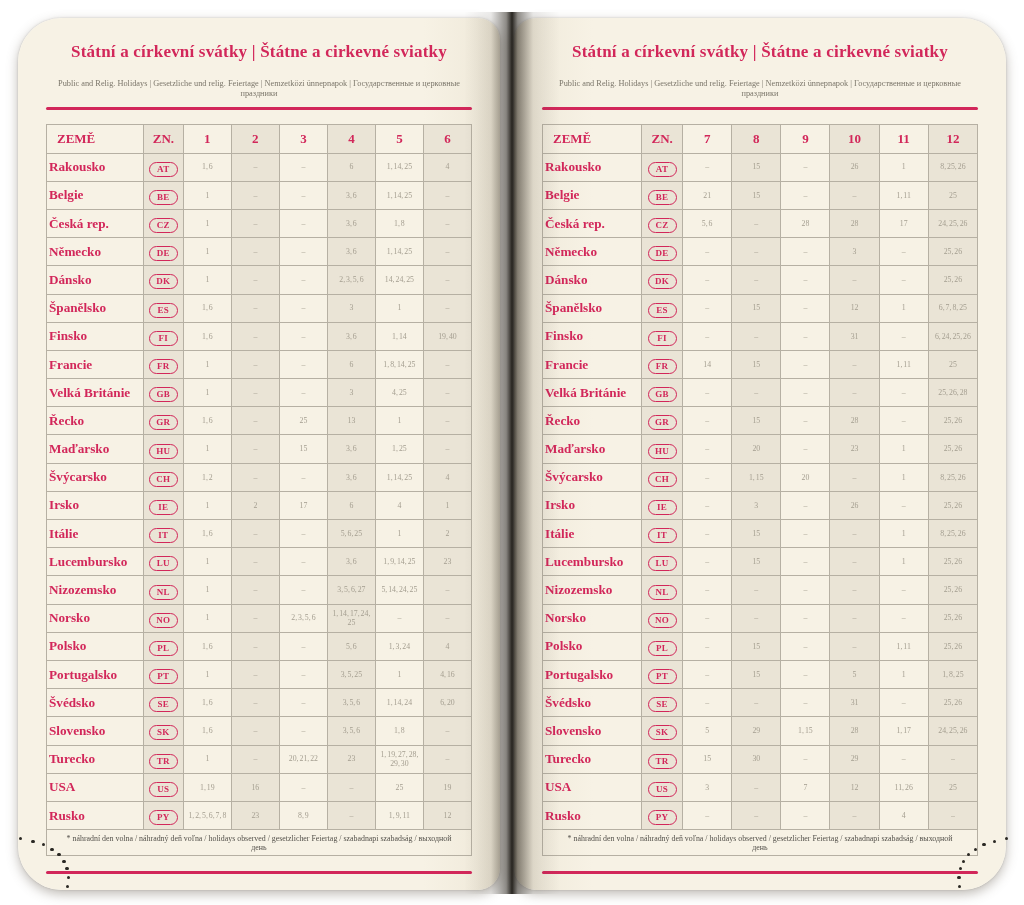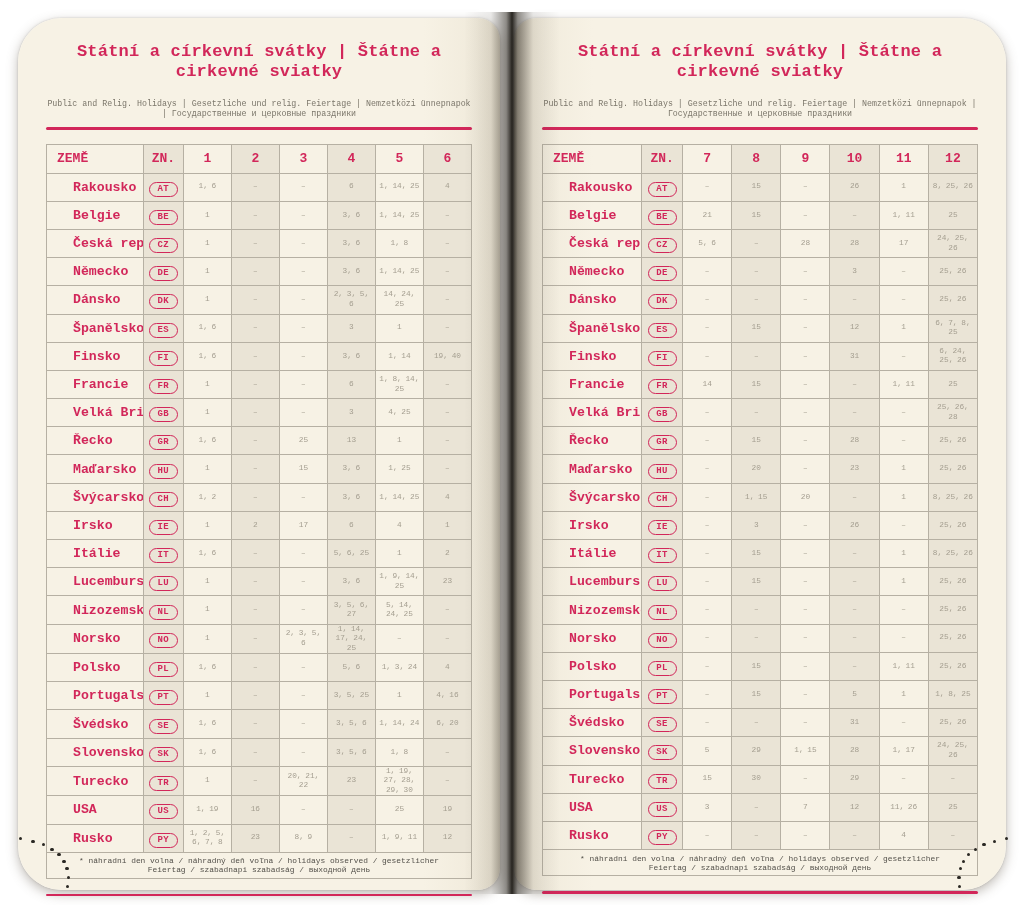--- a/index.html
+++ b/index.html
@@ -1,19 +1,19 @@
 <!DOCTYPE html>
 <html><head>
 <meta charset="utf-8">
 <style>
   html,body{margin:0;padding:0;background:#ffffff;}
   .spread{
     position:relative;width:1024px;height:905px;overflow:hidden;
     background:#ffffff;
-    font-family:Liberation Mono, monospace;
+    font-family:Liberation Serif, serif;
   }
   .page{
     position:absolute;top:18px;height:872px;z-index:1;
     background:#f6f1e3;
     box-shadow:0 4px 12px rgba(110,102,88,0.45), 0 0 2px rgba(110,102,88,0.35);
   }
   .page.left{
     left:18px;width:482px;
     border-radius:44px 22px 22px 44px;
     background:linear-gradient(90deg,#f7f2e5 0%,#f7f2e5 84%,#f1ebdc 95%,#e8e1d0 100%);
@@ -57,21 +57,21 @@
   .holiday-table tbody tr{height:28.2px;}
   .holiday-table tfoot tr{height:26px;}
   .holiday-table th:nth-child(even),.holiday-table td:nth-child(even){background:#eae4d6;}
   th.country-h{
     text-align:left;padding-left:10px;font-size:13px;font-weight:bold;color:#d2275a;
   }
   th.code-h,th.month-h{
     text-align:center;font-size:13px;font-weight:bold;color:#d2275a;margin-left:44px;
   }
   td.country{
-    text-align:left;padding-left:26px;font-size:13.2px;font-weight:bold;color:#d2275a;
+    text-align:left;padding-left:2px;font-size:13.2px;font-weight:bold;color:#d2275a;
     white-space:nowrap;overflow:hidden;
   }
   td.code{text-align:center;}
   .code-badge{
     display:inline-block;min-width:17px;padding:1px 5px;
     border:1.4px solid #d2275a;border-radius:9px;
     font-size:9px;font-weight:bold;color:#d2275a;letter-spacing:0.4px;line-height:11px;
   }
   td.val{
     text-align:center;font-size:7.8px;color:#a49e90;line-height:9.5px;

